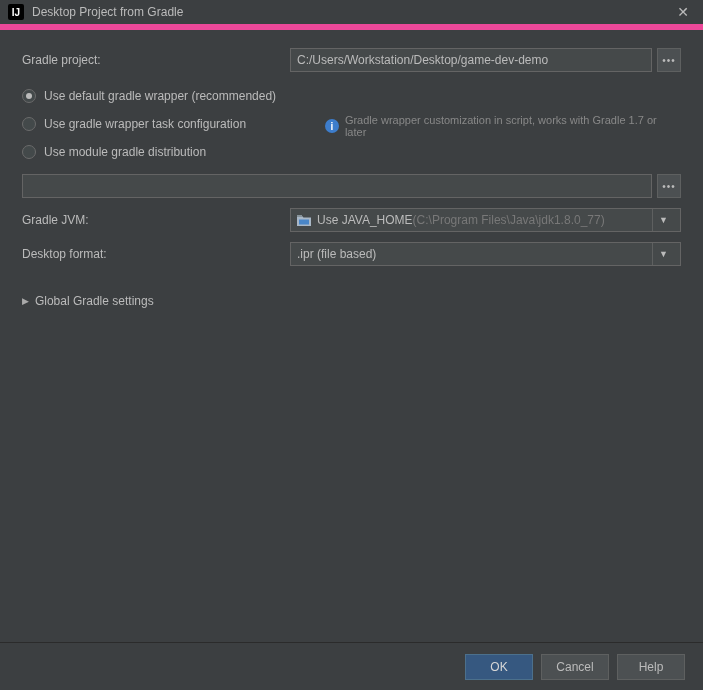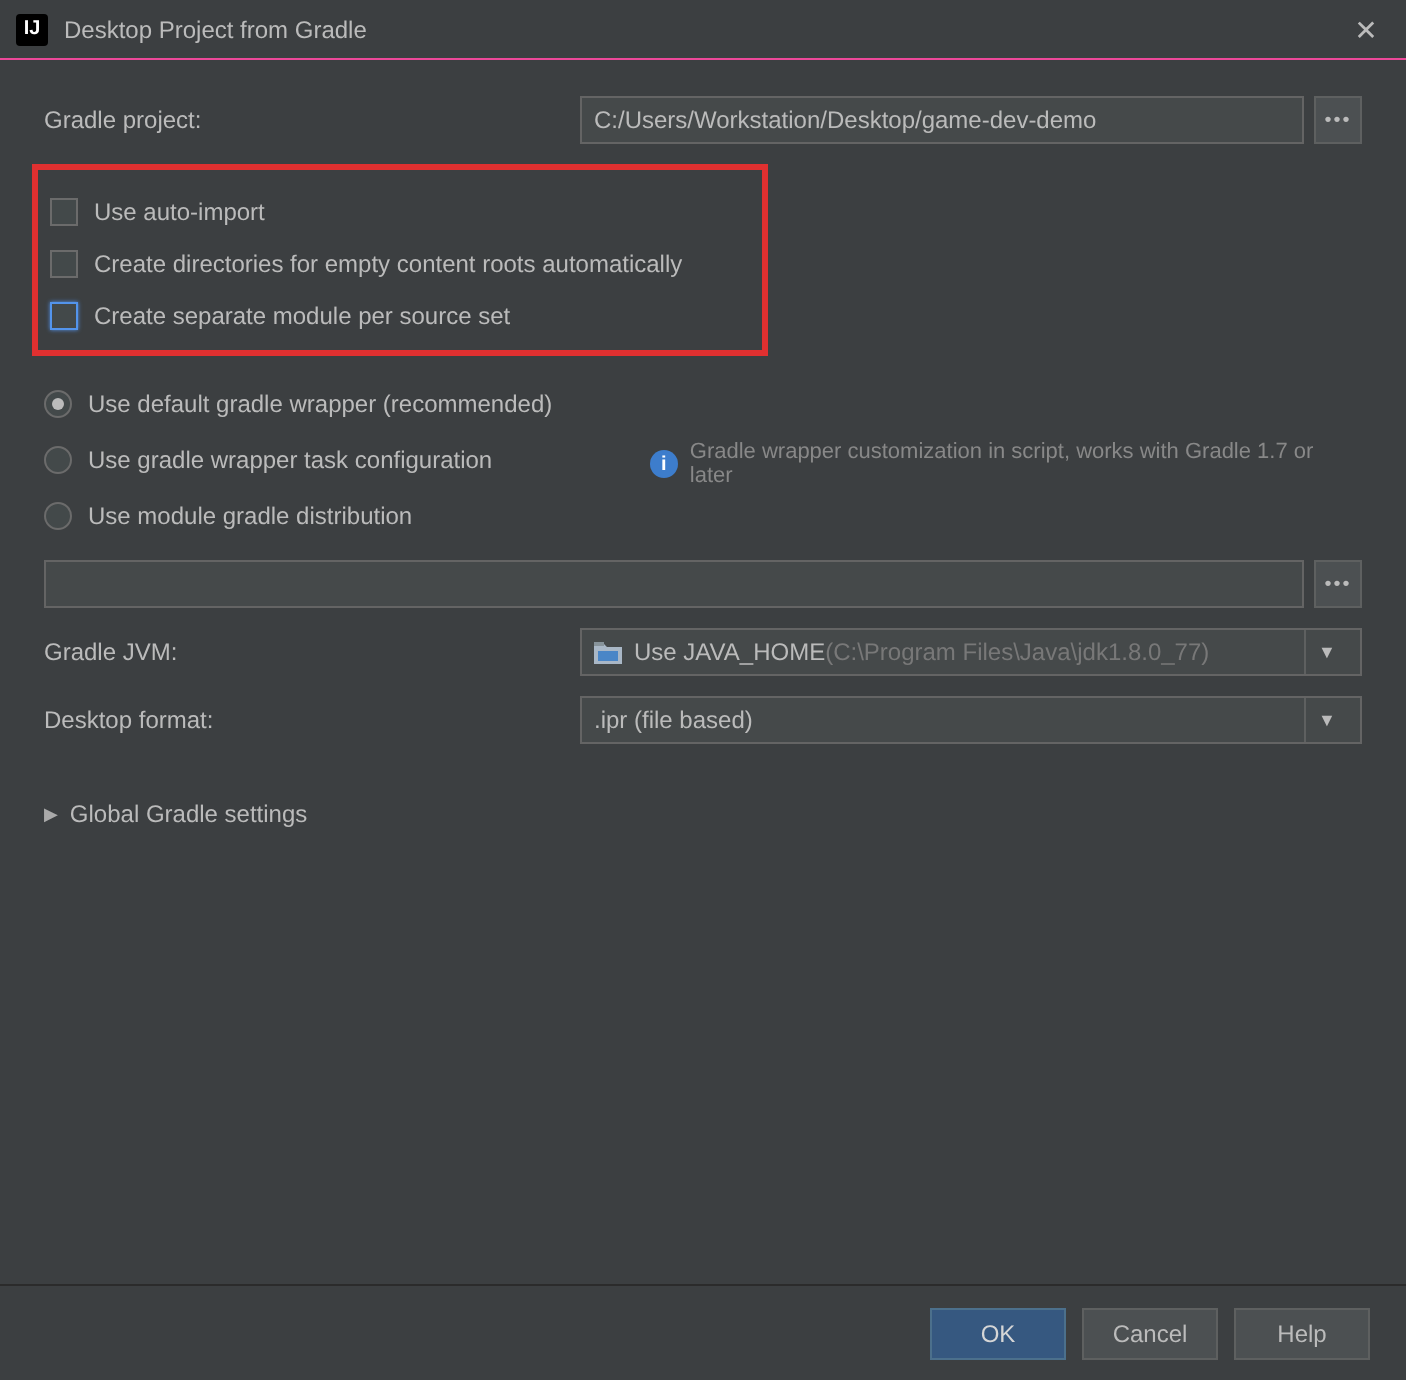--- a/index.html
+++ b/index.html
@@ -10,21 +10,21 @@
     font-size: 12px;
     color: #bbbbbb;
     overflow: hidden;
   }
   .titlebar {
     height: 30px;
     background: #3c3f41;
     display: flex;
     align-items: center;
     padding: 0 8px;
-    border-bottom: 1px solid #ec4899;
+    border-bottom: 6px solid #ec4899;
   }
   .ij-icon {
     width: 16px; height: 16px;
     background: #000;
     border-radius: 2px;
     display: flex; align-items: center; justify-content: center;
     color: #fff;
     font-weight: bold;
     font-size: 10px;
     margin-right: 8px;
@@ -209,34 +209,20 @@
 <div class="content">
 
   <div class="row">
     <div class="label-col">Gradle project:</div>
     <div class="field-col">
       <input class="text-input" value="C:/Users/Workstation/Desktop/game-dev-demo" style="">
       <div class="browse-btn">•••</div>
     </div>
   </div>
 
-  <div class="highlight-box">
-    <div class="checkbox-row">
-      <div class="checkbox"></div>
-      <span>Use auto-import</span>
-    </div>
-    <div class="checkbox-row">
-      <div class="checkbox"></div>
-      <span>Create directories for empty content roots automatically</span>
-    </div>
-    <div class="checkbox-row">
-      <div class="checkbox focus"></div>
-      <span>Create separate module per source set</span>
-    </div>
-  </div>
 
   <div class="radio-row">
     <div class="radio selected"></div>
     <span>Use default gradle wrapper (recommended)</span>
   </div>
 
   <div class="radio-wrapper-row">
     <div class="radio-row" style="width:285px;">
       <div class="radio"></div>
       <span>Use gradle wrapper task configuration</span>

